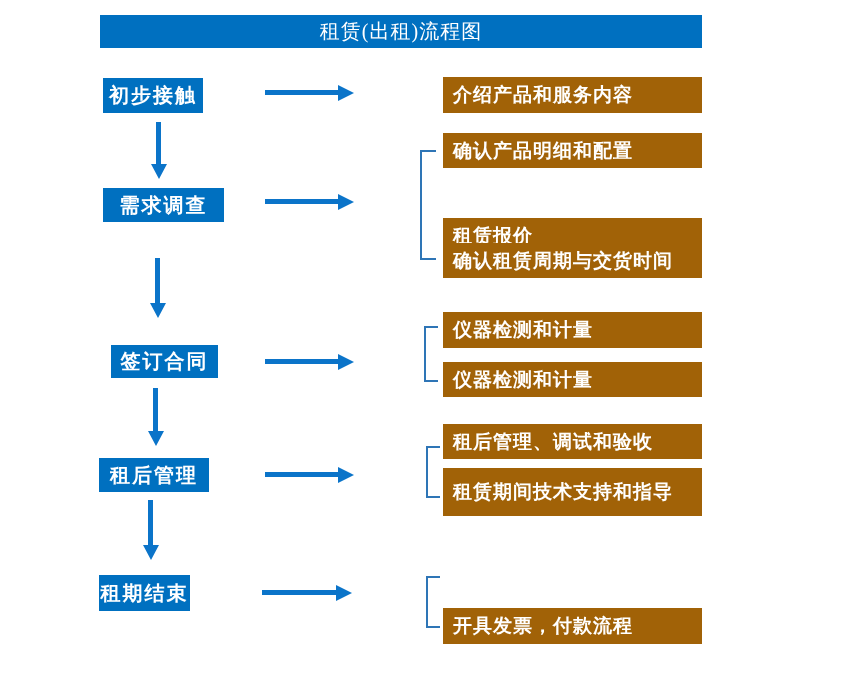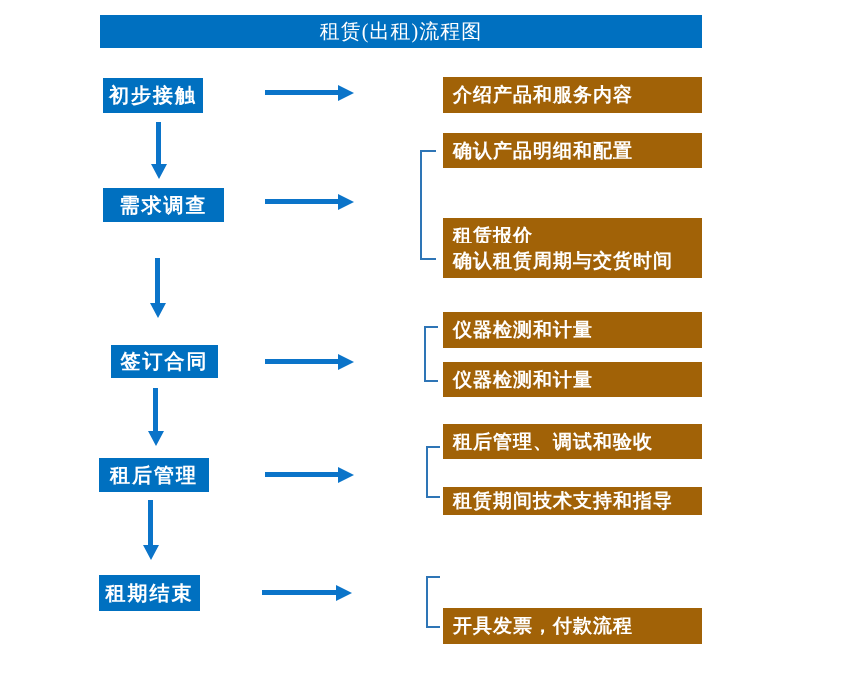--- a/index.html
+++ b/index.html
@@ -84,21 +84,21 @@
 <div class="canvas">
 
   <div class="banner">
     <span>租赁(出租)流程图</span>
   </div>
 
   <div class="lbox" style="left:103px; top:78px;  width:100px; height:35px;">初步接触</div>
   <div class="lbox" style="left:103px; top:188px; width:121px; height:34px;">需求调查</div>
   <div class="lbox" style="left:111px; top:345px; width:107px; height:33px;">签订合同</div>
   <div class="lbox" style="left:99px;  top:458px; width:110px; height:34px;">租后管理</div>
-  <div class="lbox" style="left:99px;  top:575px; width:101px; height:36px;">租期结束</div>
+  <div class="lbox" style="left:99px;  top:575px; width:91px; height:36px;">租期结束</div>
 
   <div class="varrow" style="left:156px; top:122px; height:42px;"></div>
   <div class="varrow" style="left:155px; top:258px; height:45px;"></div>
   <div class="varrow" style="left:153px; top:388px; height:43px;"></div>
   <div class="varrow" style="left:148px; top:500px; height:45px;"></div>
 
   <div class="harrow" style="left:265px; top:90px;  width:73px;"></div>
   <div class="harrow" style="left:265px; top:199px; width:73px;"></div>
   <div class="harrow" style="left:265px; top:359px; width:73px;"></div>
   <div class="harrow" style="left:265px; top:472px; width:73px;"></div>
@@ -112,17 +112,17 @@
   <div class="rbox" style="top:77px;  height:36px;">介绍产品和服务内容</div>
 
   <div class="rbox" style="top:133px; height:35px;">确认产品明细和配置</div>
   <div class="rbox" style="top:187px; height:35px;margin-top:31px;">租赁报价</div>
   <div class="rbox" style="top:243px; height:35px;">确认租赁周期与交货时间</div>
 
   <div class="rbox" style="top:312px; height:36px;">仪器检测和计量</div>
   <div class="rbox" style="top:362px; height:35px;">仪器检测和计量</div>
 
   <div class="rbox" style="top:424px; height:35px;">租后管理、调试和验收</div>
-  <div class="rbox" style="top:487px; height:28px;">租赁期间技术支持和指导</div>
+  <div class="rbox" style="top:468px; height:48px;">租赁期间技术支持和指导</div>
 
   <div class="rbox" style="top:608px; height:36px;">开具发票，付款流程</div>
 
 </div>
 
 </body></html>

